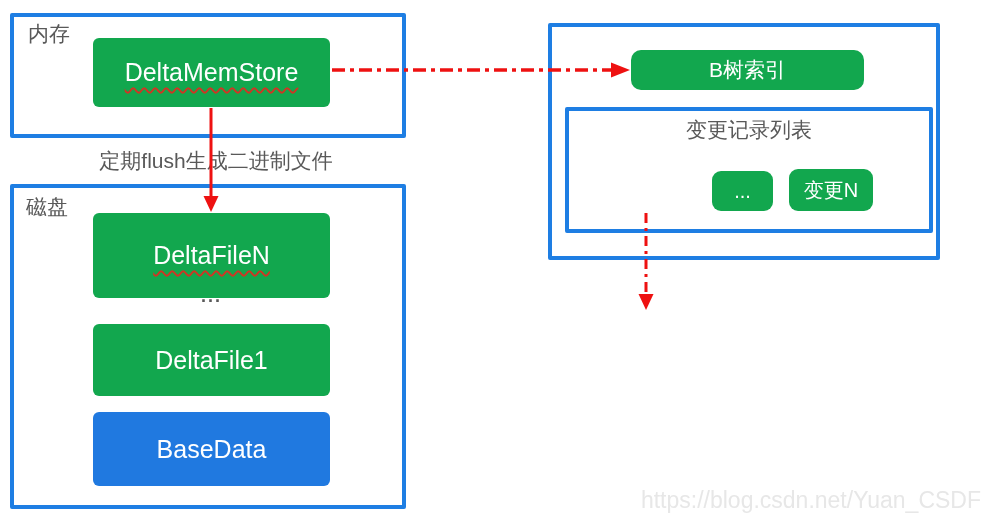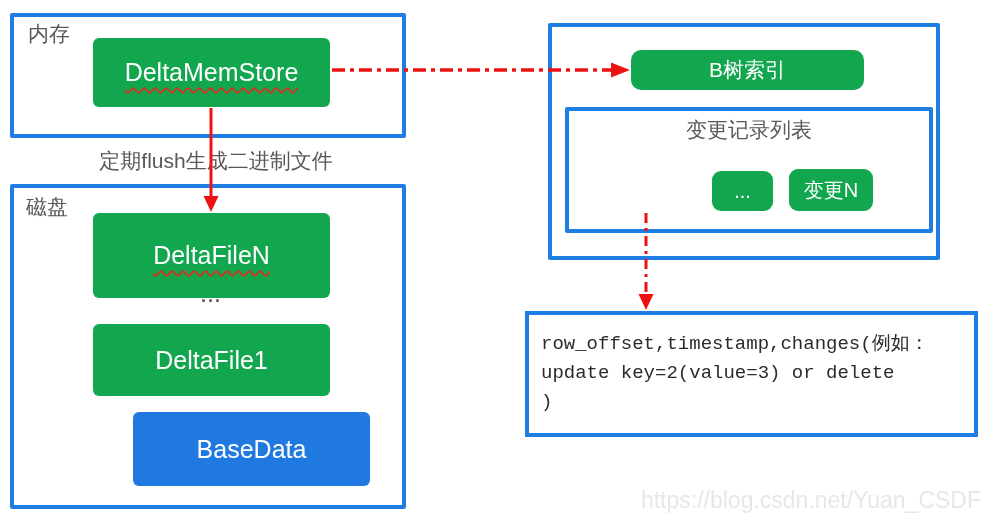--- a/index.html
+++ b/index.html
@@ -131,42 +131,37 @@
 
   <div class="frame" style="left:10px; top:184px; width:396px; height:325px;"></div>
   <div class="section-label" style="left:26px; top:193px;">磁盘</div>
   <div class="node big" style="left:93px; top:213px; width:237px; height:85px;">
     <span class="squiggle">DeltaFileN</span>
   </div>
   <div class="dots-gray">...</div>
   <div class="node big" style="left:93px; top:324px; width:237px; height:72px;">
     <span>DeltaFile1</span>
   </div>
-  <div class="node big blue" style="left:93px; top:412px; width:237px; height:74px;margin-left:40px;">
+  <div class="node big blue" style="left:93px; top:412px; width:237px; height:74px;">
     <span>BaseData</span>
   </div>
 
   <div class="frame" style="left:548px; top:23px; width:392px; height:237px;"></div>
   <div class="node mid" style="left:631px; top:50px; width:233px; height:40px;">
     <span>B树索引</span>
   </div>
   <div class="frame" style="left:565px; top:107px; width:368px; height:126px;"></div>
   <div class="change-list-label">变更记录列表</div>
   <div class="node small" style="left:712px; top:171px; width:61px; height:40px;">
     <span>...</span>
   </div>
   <div class="node small" style="left:789px; top:169px; width:84px; height:42px;">
     <span>变更N</span>
   </div>
 
-  <div class="record-box">
-    <div>row_offset,timestamp,changes(例如：</div>
-    <div>update key=2(value=3) or delete</div>
-    <div>)</div>
-  </div>
 
   <div class="watermark">https://blog.csdn.net/Yuan_CSDF</div>
 
   <svg class="overlay" width="988" height="520" viewBox="0 0 988 520">
 
     <g>
       <path d="M332 70 H612" stroke="#ee1111" stroke-width="3.5" stroke-dasharray="13 5 4 5" fill="none"></path>
       <polygon points="630,70 611,62.5 611,77.5" fill="#ee1111"></polygon>
     </g>
 

